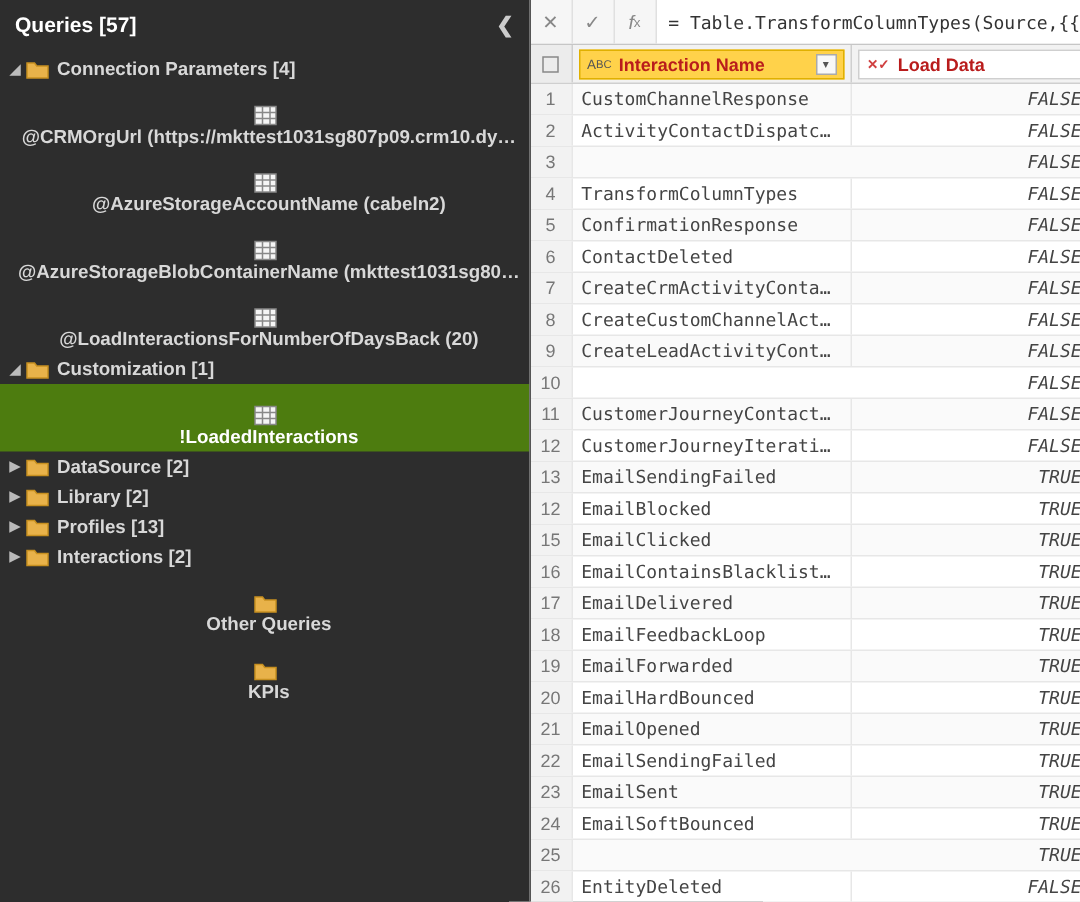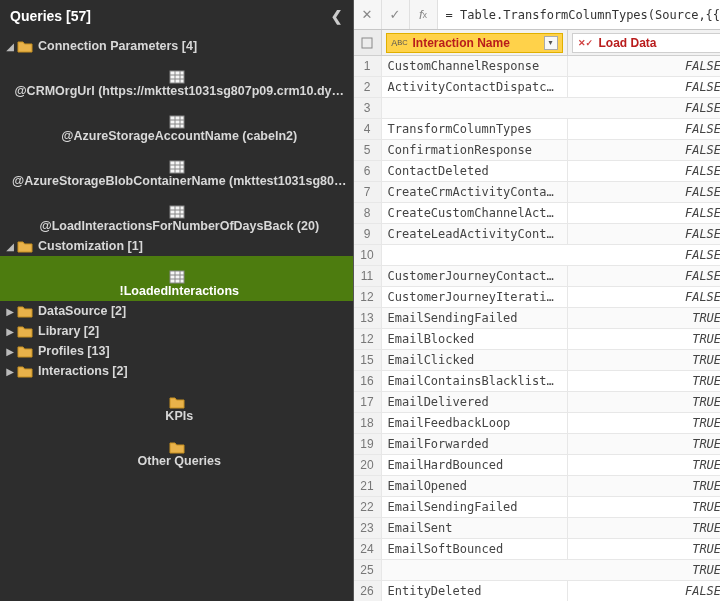--- a/index.html
+++ b/index.html
@@ -316,30 +316,30 @@
         </span>
         <span class="label">Interactions [2]</span>
       </div>
       <div class="tree-row indent-1">
         <span class="caret">&nbsp;</span>
         <span class="icon folder">
           <svg width="16" height="14" viewBox="0 0 16 14">
             <path d="M1 3 h5 l1.5 2 H15 v8 H1 z" fill="#e8b24a" stroke="#c79020"></path>
           </svg>
         </span>
+        <span class="label">Other Queries</span>
+      </div>
+      <div class="tree-row indent-1">
+        <span class="caret">&nbsp;</span>
+        <span class="icon folder">
+          <svg width="16" height="14" viewBox="0 0 16 14">
+            <path d="M1 3 h5 l1.5 2 H15 v8 H1 z" fill="#e8b24a" stroke="#c79020"></path>
+          </svg>
+        </span>
         <span class="label">KPIs</span>
-      </div>
-      <div class="tree-row indent-1">
-        <span class="caret">&nbsp;</span>
-        <span class="icon folder">
-          <svg width="16" height="14" viewBox="0 0 16 14">
-            <path d="M1 3 h5 l1.5 2 H15 v8 H1 z" fill="#e8b24a" stroke="#c79020"></path>
-          </svg>
-        </span>
-        <span class="label">Other Queries</span>
       </div>
     </div>
 </div>
 
 <div class="main">
   <div class="formula-bar">
     <div class="fb-btn">✕</div>
     <div class="fb-btn">✓</div>
     <div class="fb-btn">
         <i>f</i>

